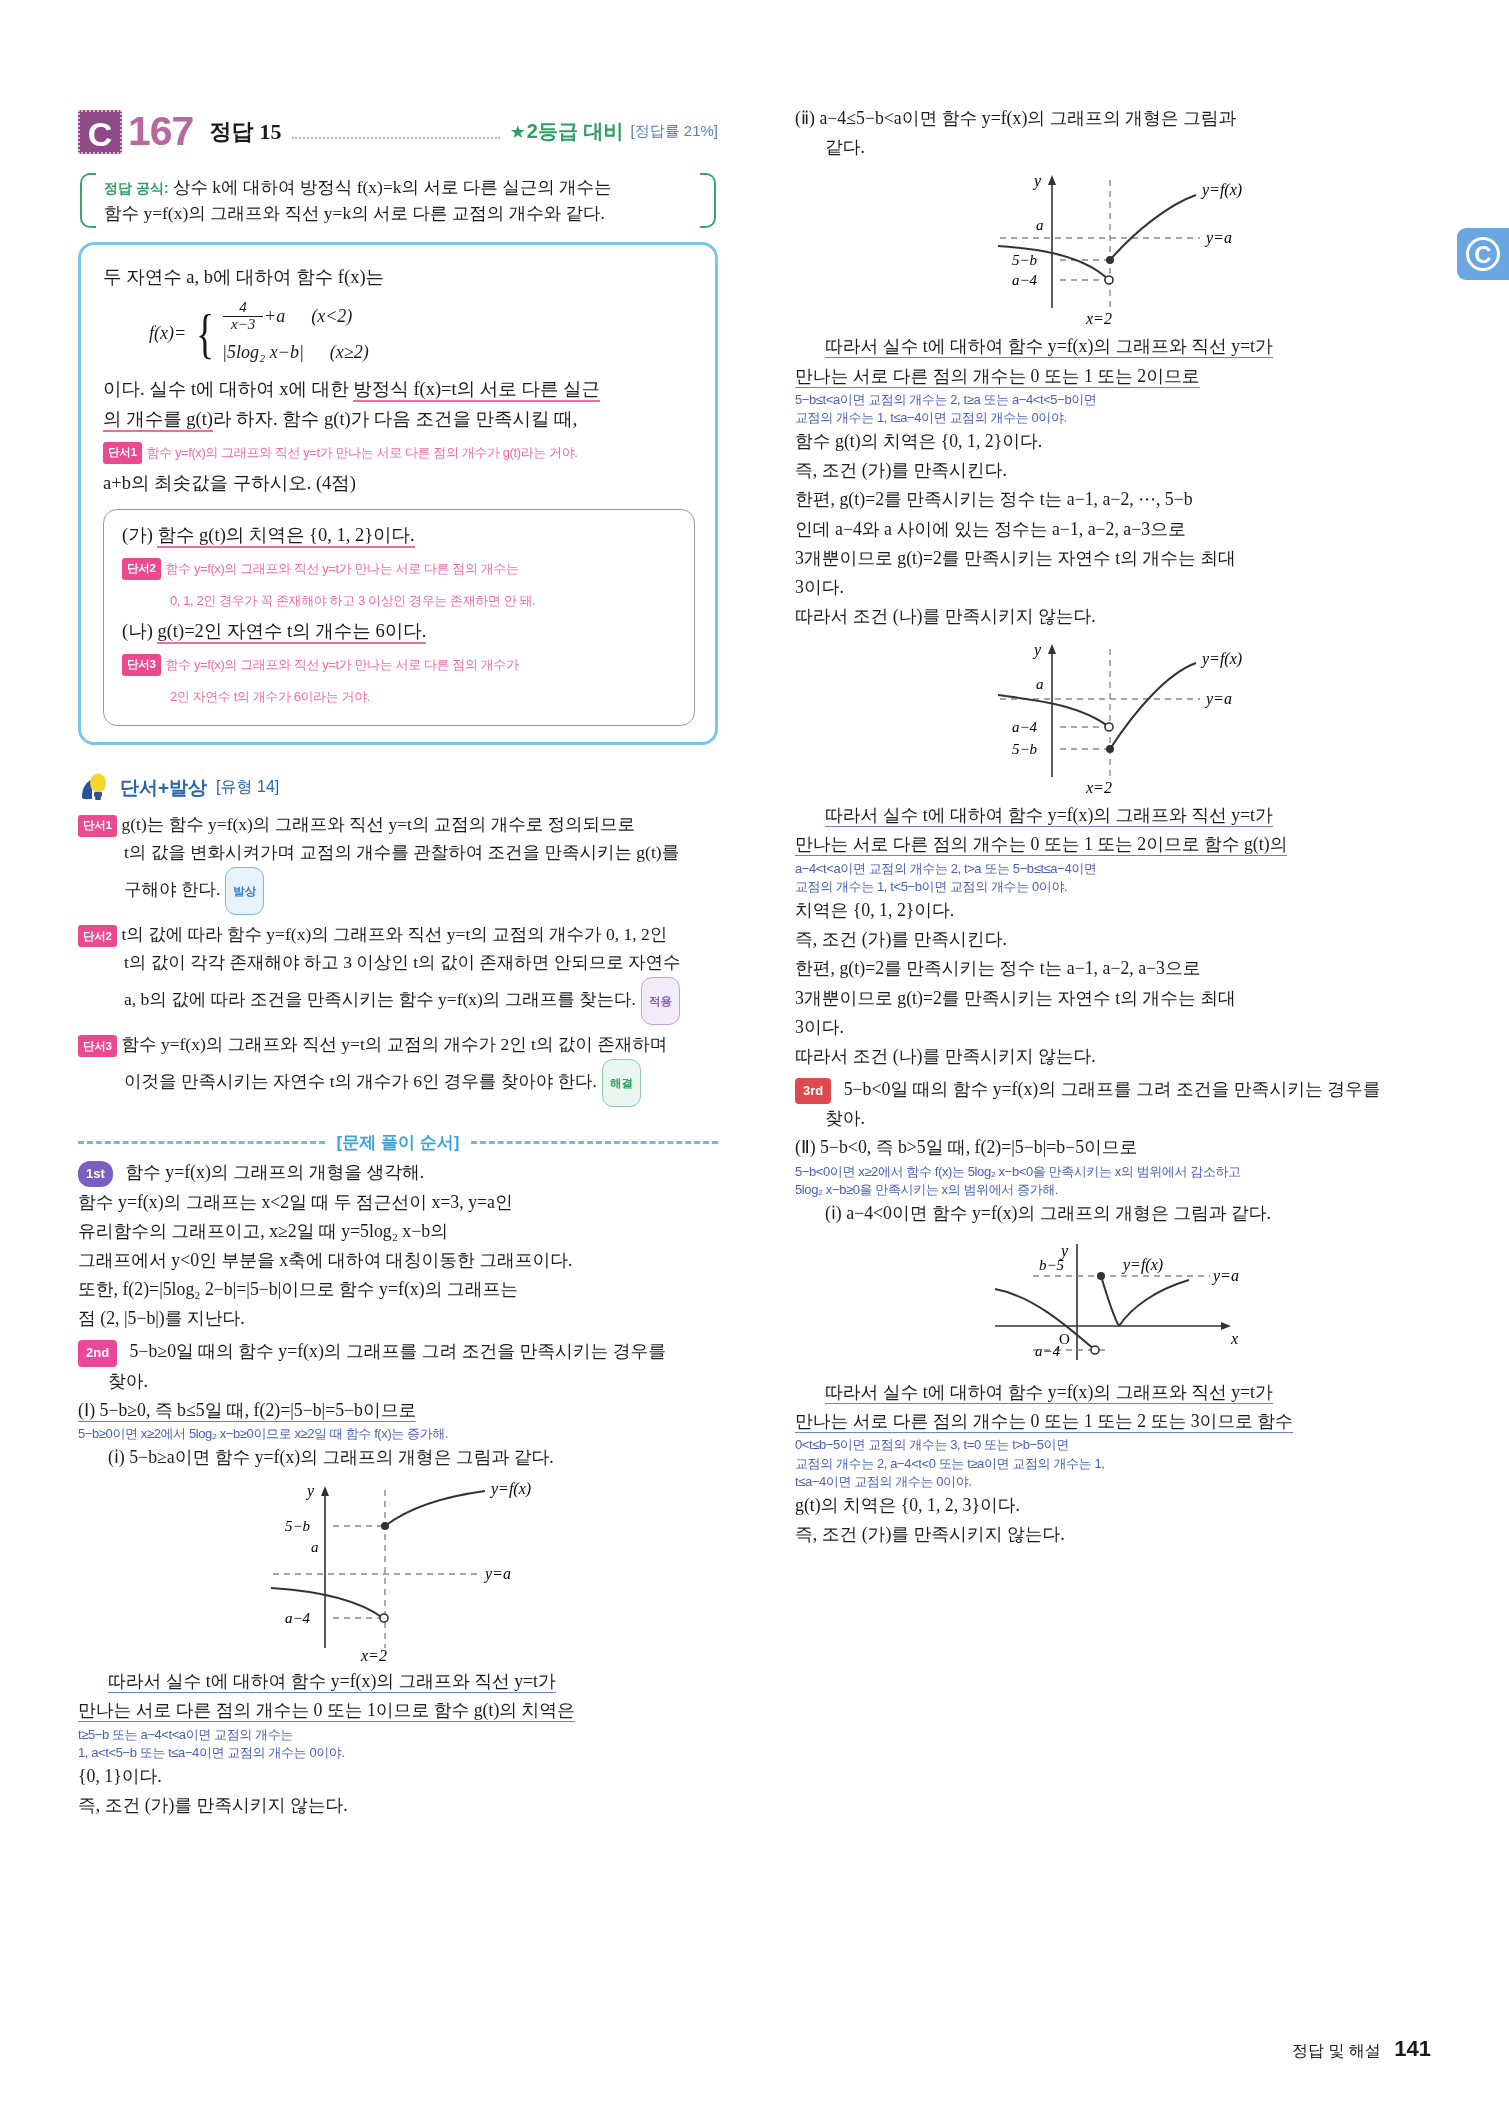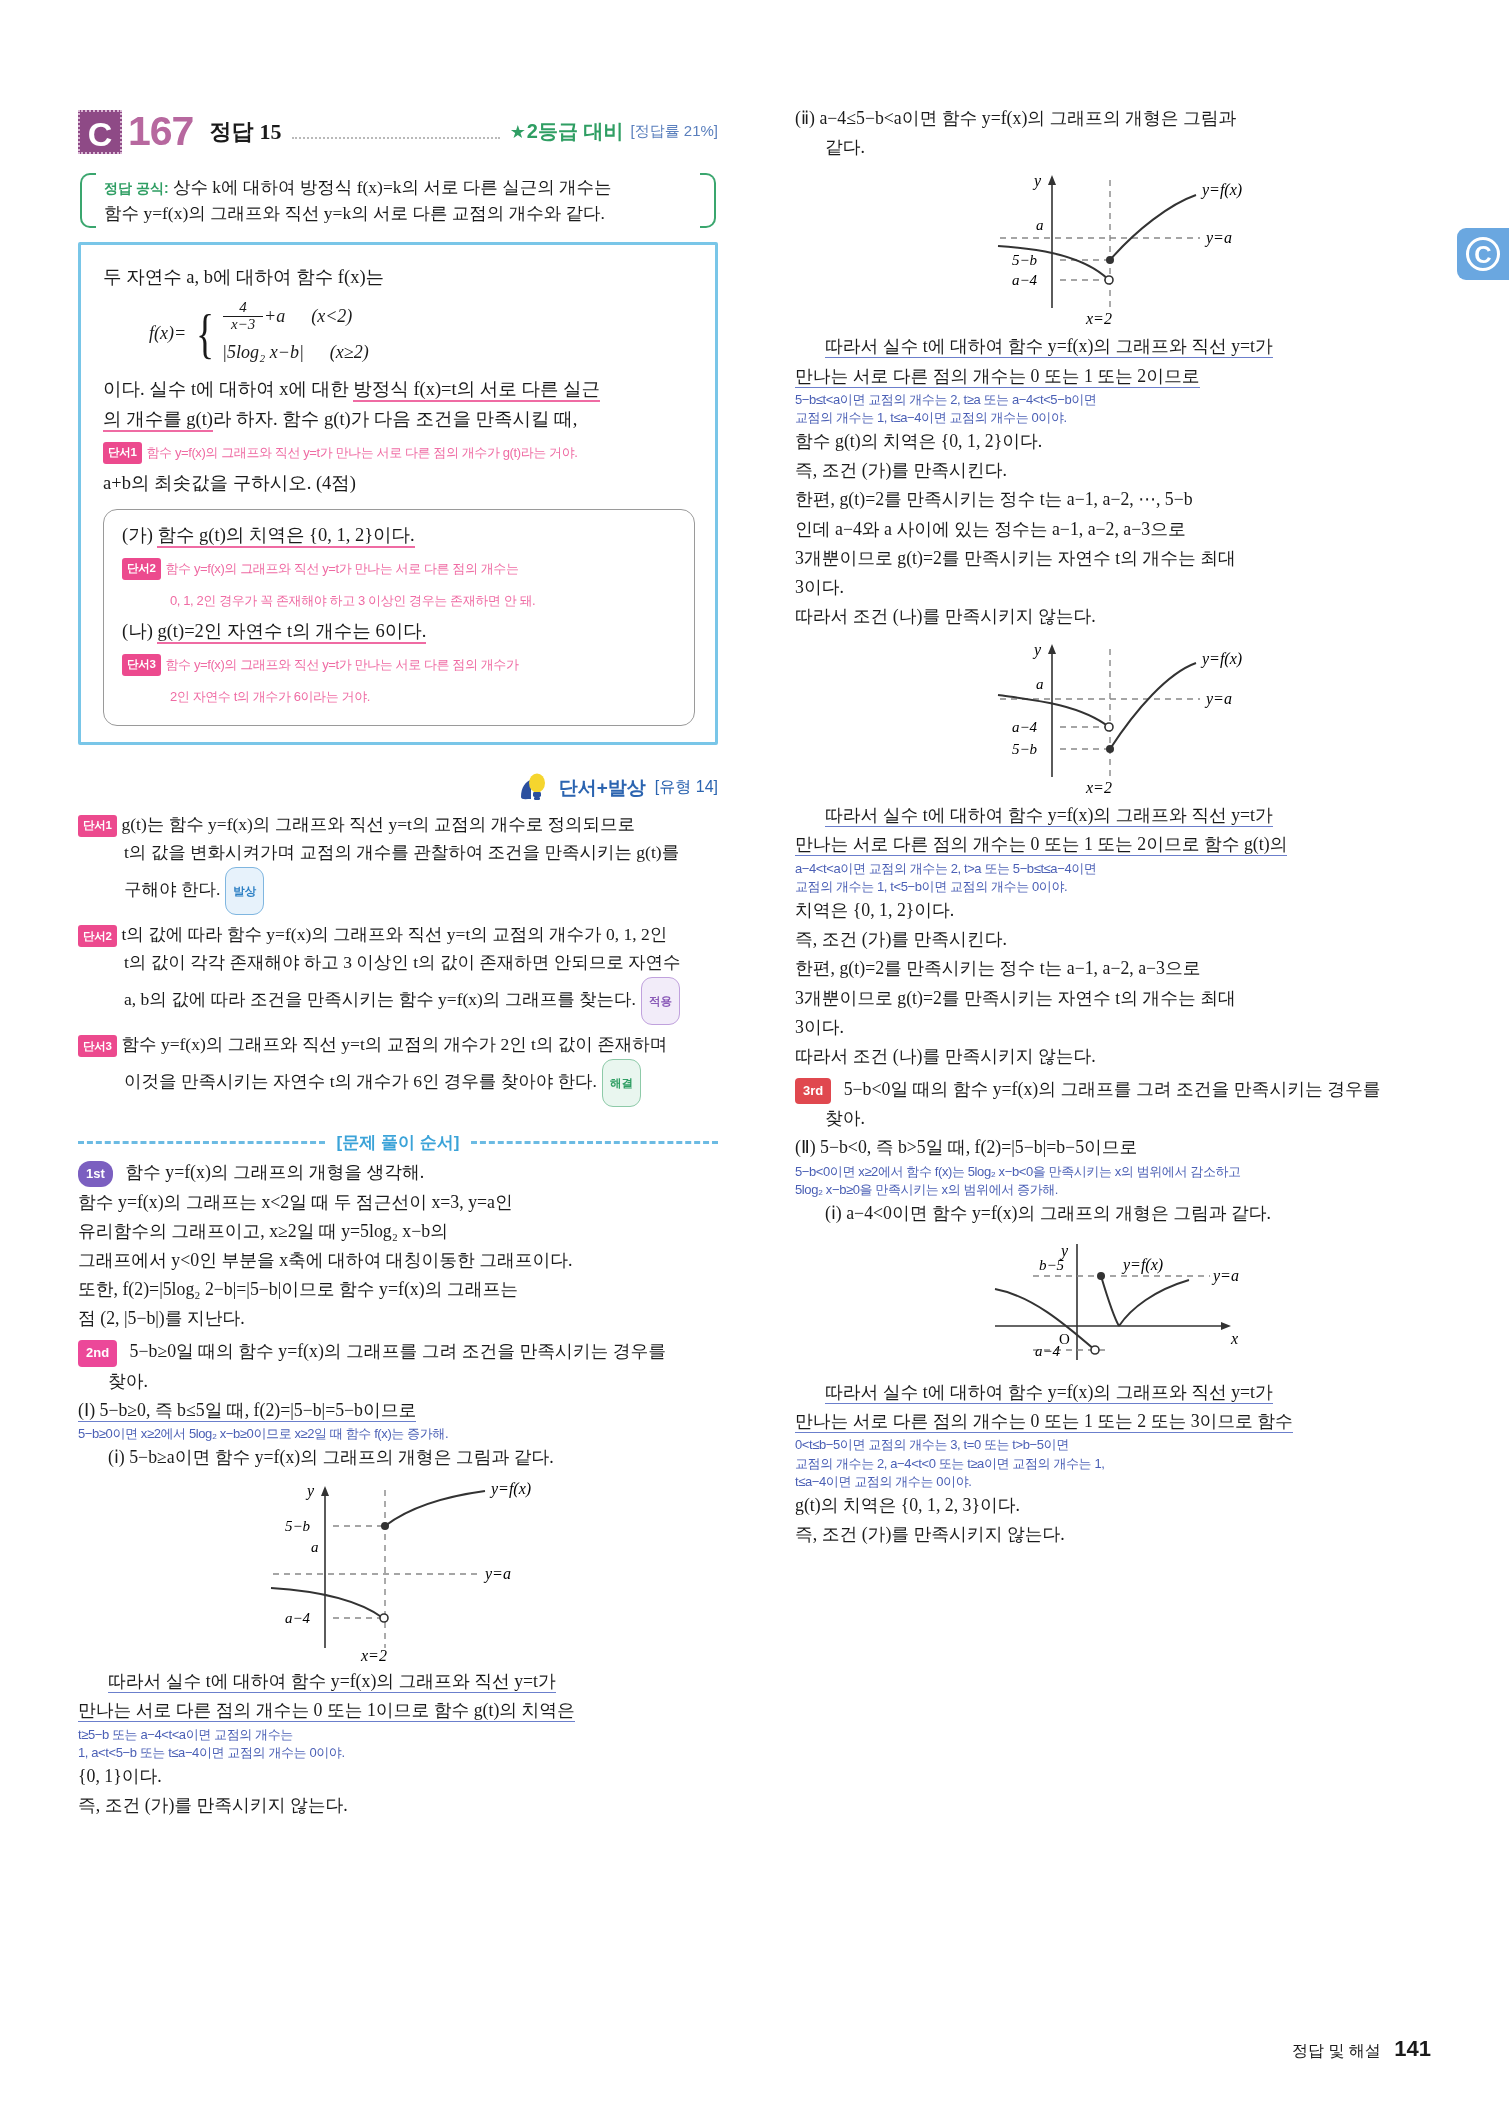--- a/index.html
+++ b/index.html
@@ -39,21 +39,21 @@
   .formula-box { position:relative; margin-top:16px; padding:3px 26px 3px 26px; font-size:17.5px; line-height:1.5; }
   .formula-box:before, .formula-box:after {
     content:""; position:absolute; top:2px; bottom:2px; width:14px;
     border:2.2px solid #3aa66e;
   }
   .formula-box:before { left:2px; border-right:none; border-radius:10px 0 0 10px; }
   .formula-box:after { right:2px; border-left:none; border-radius:0 10px 10px 0; }
   .formula-label { color:#2f9e63; font-family:"Liberation Sans", sans-serif; font-weight:bold; font-size:14px; }
 
   
-  .prob-box { margin-top:12px; border:3px solid #79c6e8; border-radius:2px; padding:18px 20px 16px 22px; font-size:18.5px; line-height:1.62; }
+  .prob-box { margin-top:12px; border:3px solid #79c6e8; border-radius:16px; padding:18px 20px 16px 22px; font-size:18.5px; line-height:1.62; }
   .prob-inner { border:1.6px solid #9a9a9a; border-radius:14px; padding:11px 16px 12px 18px; margin-top:10px; }
 
   
   .piece { display:flex; align-items:center; justify-content:flex-start; margin:8px 0 8px 46px; font-size:18px; }
   .piece .lhs { margin-right:4px; }
   .brace { font-size:54px; line-height:0.75; font-family:"Liberation Serif", serif; margin:0 4px 0 2px; transform:scaleX(0.7); }
   .piece-rows { display:flex; flex-direction:column; gap:5px; }
   .piece-row { display:flex; align-items:center; }
   .piece-row .cond { margin-left:26px; }
   .frac { display:inline-flex; flex-direction:column; align-items:center; vertical-align:middle; margin:0 1px; line-height:1.05; }
@@ -67,21 +67,21 @@
     display:inline-block; background:#ec4a8e; color:#fff;
     font-family:"Liberation Sans", sans-serif; font-weight:bold;
     font-size:11.5px; padding:1.5px 5px 2px 5px; border-radius:3px;
     vertical-align:middle; margin-right:5px; letter-spacing:-0.3px;
   }
   .pinktext { color:#ef6ba3; font-family:"Liberation Sans", sans-serif; font-size:13px; letter-spacing:-0.4px; line-height:1.45; }
   .pinkunder { border-bottom:2px solid #ef6ba3; padding-bottom:1px; }
   .indent-hint { margin-left:48px; display:block; }
 
   
-  .idea-head { display:flex; align-items:center; margin-top:26px;justify-content:flex-end; }
+  .idea-head { display:flex; align-items:center; margin-top:26px; }
   .bulb { width:34px; height:34px; position:relative; margin-right:8px; }
   .idea-title { font-family:"Liberation Sans", sans-serif; font-weight:bold; font-size:19px; color:#2b64b0; }
   .idea-type { font-family:"Liberation Sans", sans-serif; font-size:16px; color:#2b64b0; margin-left:9px; }
   .idea-item { font-size:17.5px; line-height:1.62; margin-top:5px; display:block; }
   .idea-body { display:block; margin-left:46px; }
   .tag {
     display:inline-block; font-family:"Liberation Sans", sans-serif; font-size:11.5px;
     font-weight:bold; padding:14px 7px; border-radius:11px; vertical-align:middle; margin-left:5px;
   }
   .tag-blue { color:#2b7fc4; border:1.4px solid #7fb6e0; background:#e7f2fb; }

